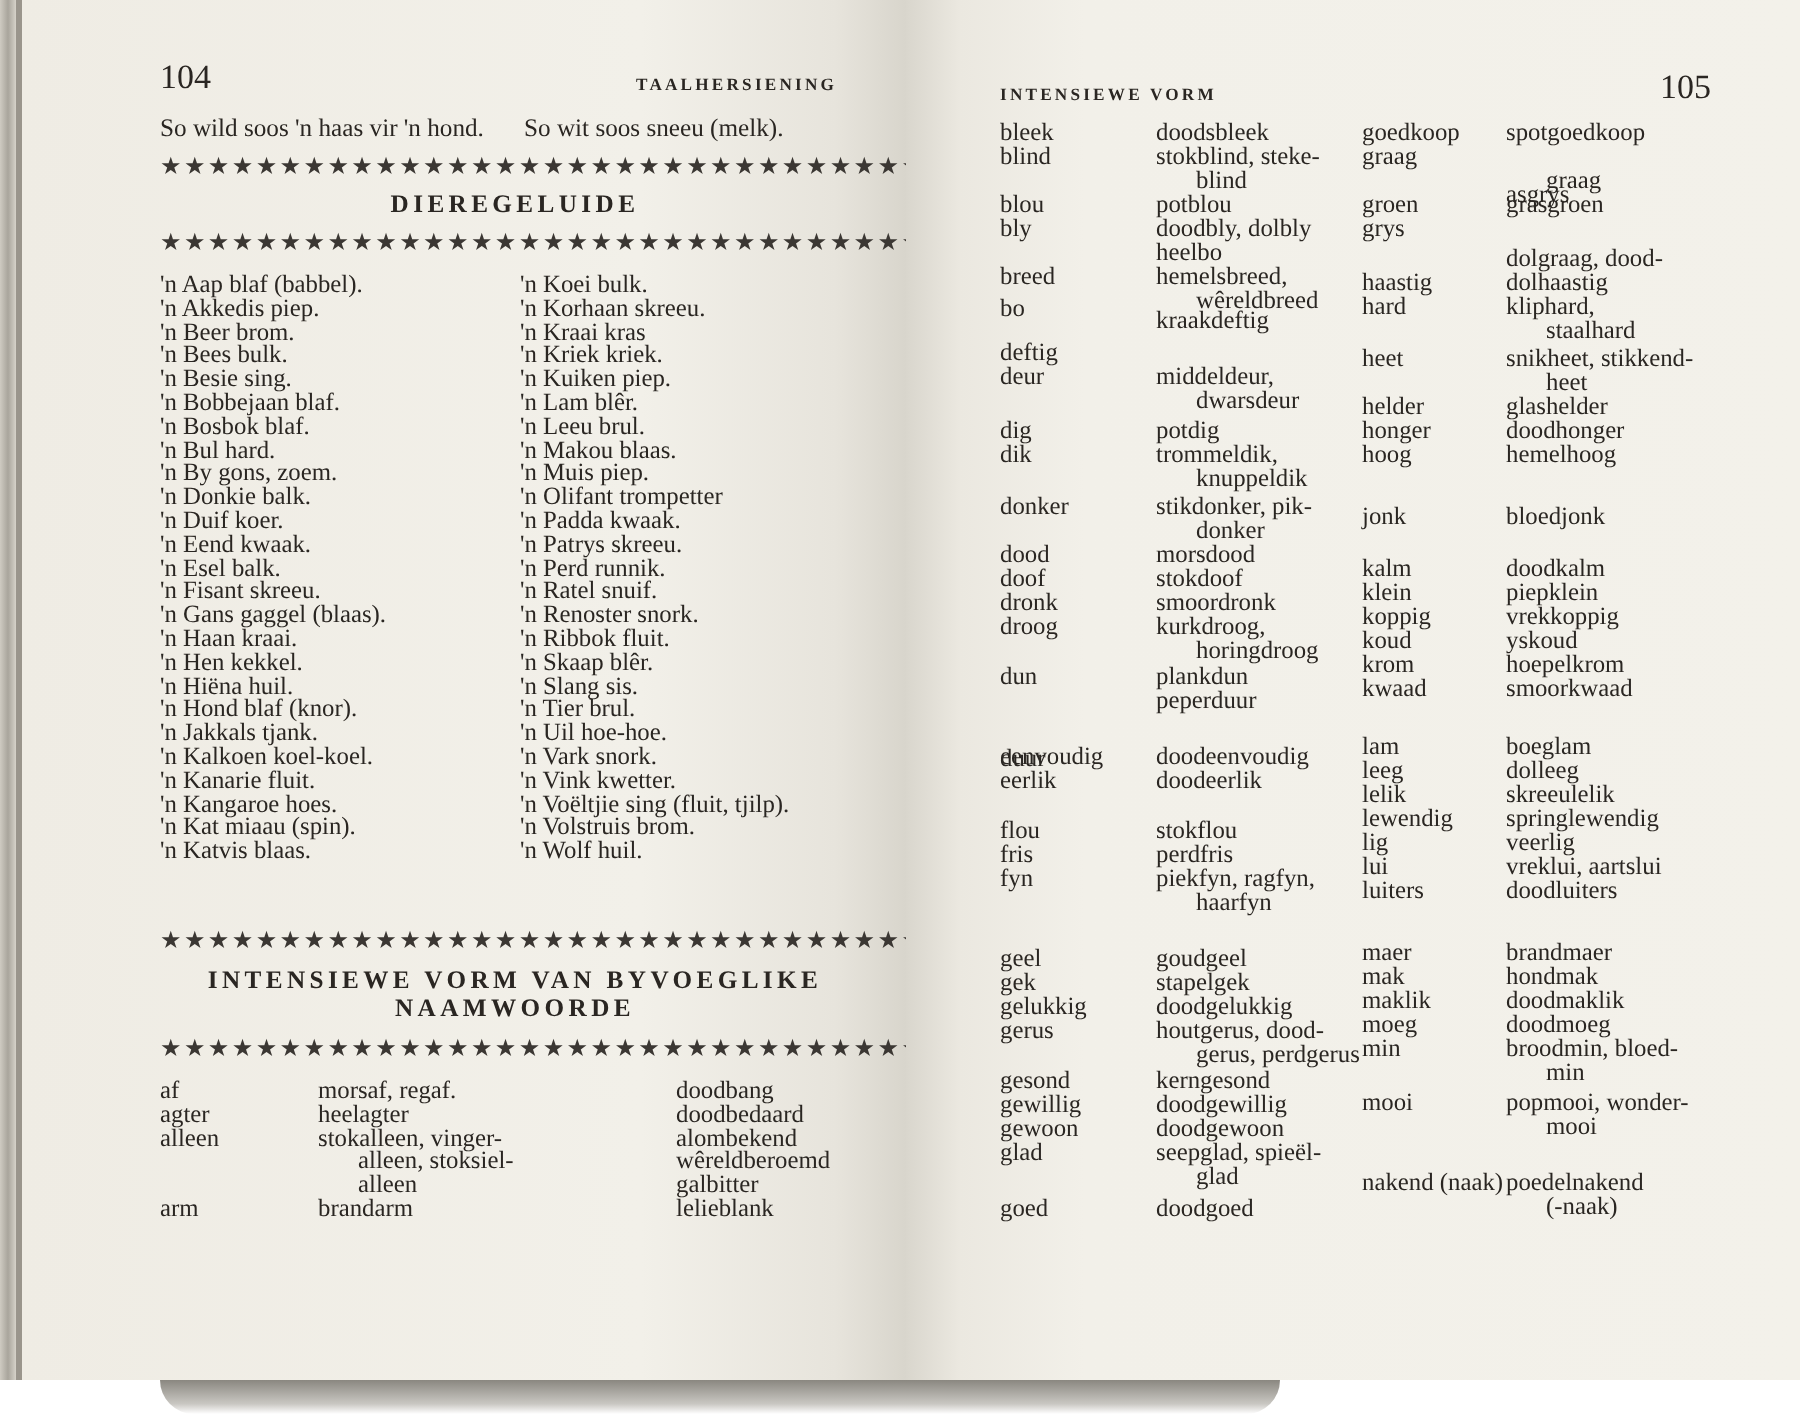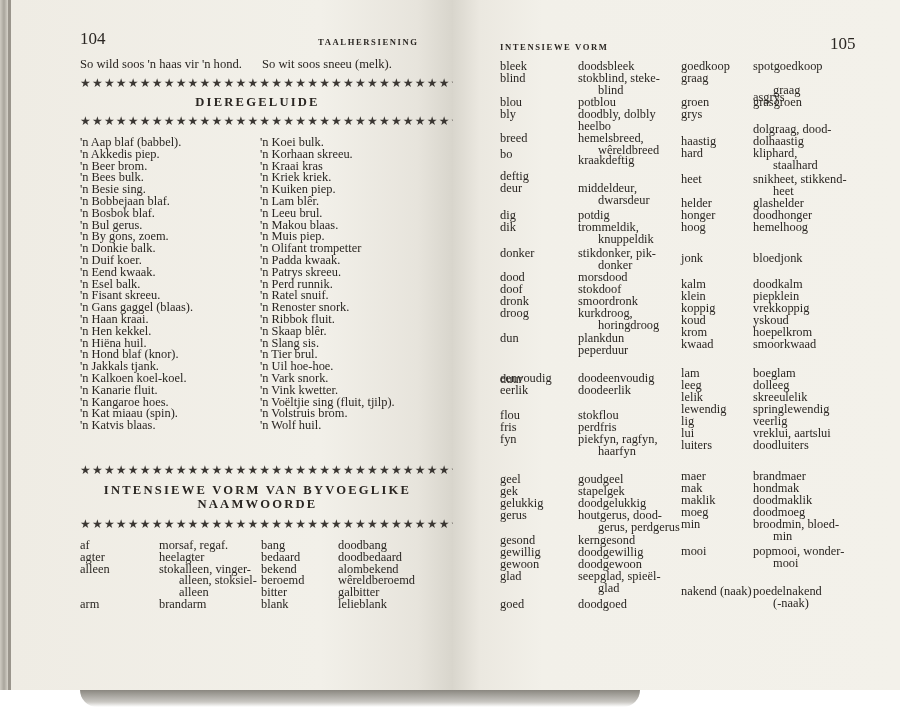--- a/index.html
+++ b/index.html
@@ -47,21 +47,21 @@
     <div class="abs stars" style="left:69px;top:116px;">★★★★★★★★★★★★★★★★★★★★★★★★★★★★★★★★★★★★★</div>
 
     <div class="col" id="anim1" style="left:69px;top:137px;">
         <div class="line">'n Aap blaf (babbel).</div>
         <div class="line">'n Akkedis piep.</div>
         <div class="line">'n Beer brom.</div>
         <div class="line">'n Bees bulk.</div>
         <div class="line">'n Besie sing.</div>
         <div class="line">'n Bobbejaan blaf.</div>
         <div class="line">'n Bosbok blaf.</div>
-        <div class="line">'n Bul gerus.</div>
+        <div class="line">'n Bul hard.</div>
         <div class="line">'n By gons, zoem.</div>
         <div class="line">'n Donkie balk.</div>
         <div class="line">'n Duif koer.</div>
         <div class="line">'n Eend kwaak.</div>
         <div class="line">'n Esel balk.</div>
         <div class="line">'n Fisant skreeu.</div>
         <div class="line">'n Gans gaggel (blaas).</div>
         <div class="line">'n Haan kraai.</div>
         <div class="line">'n Hen kekkel.</div>
         <div class="line">'n Hiëna huil.</div>
@@ -114,28 +114,20 @@
         <div class="line"></div>
         <div class="line">arm</div>
       </div>
     <div class="col" id="adjB" style="left:148px;top:540px;">
         <div class="line">morsaf, regaf.</div>
         <div class="line">heelagter</div>
         <div class="line">stokalleen, vinger-</div>
         <div class="line ind">alleen, stoksiel-</div>
         <div class="line ind">alleen</div>
         <div class="line">brandarm</div>
-      </div>
-    <div class="col" id="adjC" style="left:250px;top:540px;">
-        <div class="line">bang</div>
-        <div class="line">bedaard</div>
-        <div class="line">bekend</div>
-        <div class="line">beroemd</div>
-        <div class="line">bitter</div>
-        <div class="line">blank</div>
       </div>
     <div class="col" id="adjD" style="left:327px;top:540px;">
         <div class="line">doodbang</div>
         <div class="line">doodbedaard</div>
         <div class="line">alombekend</div>
         <div class="line">wêreldberoemd</div>
         <div class="line">galbitter</div>
         <div class="line">lelieblank</div>
       </div>
   </div>

